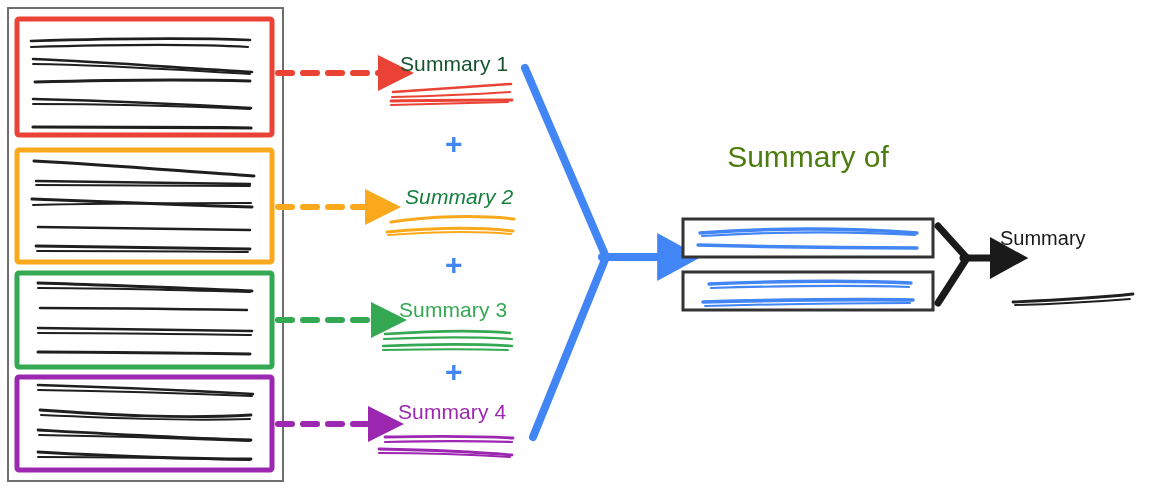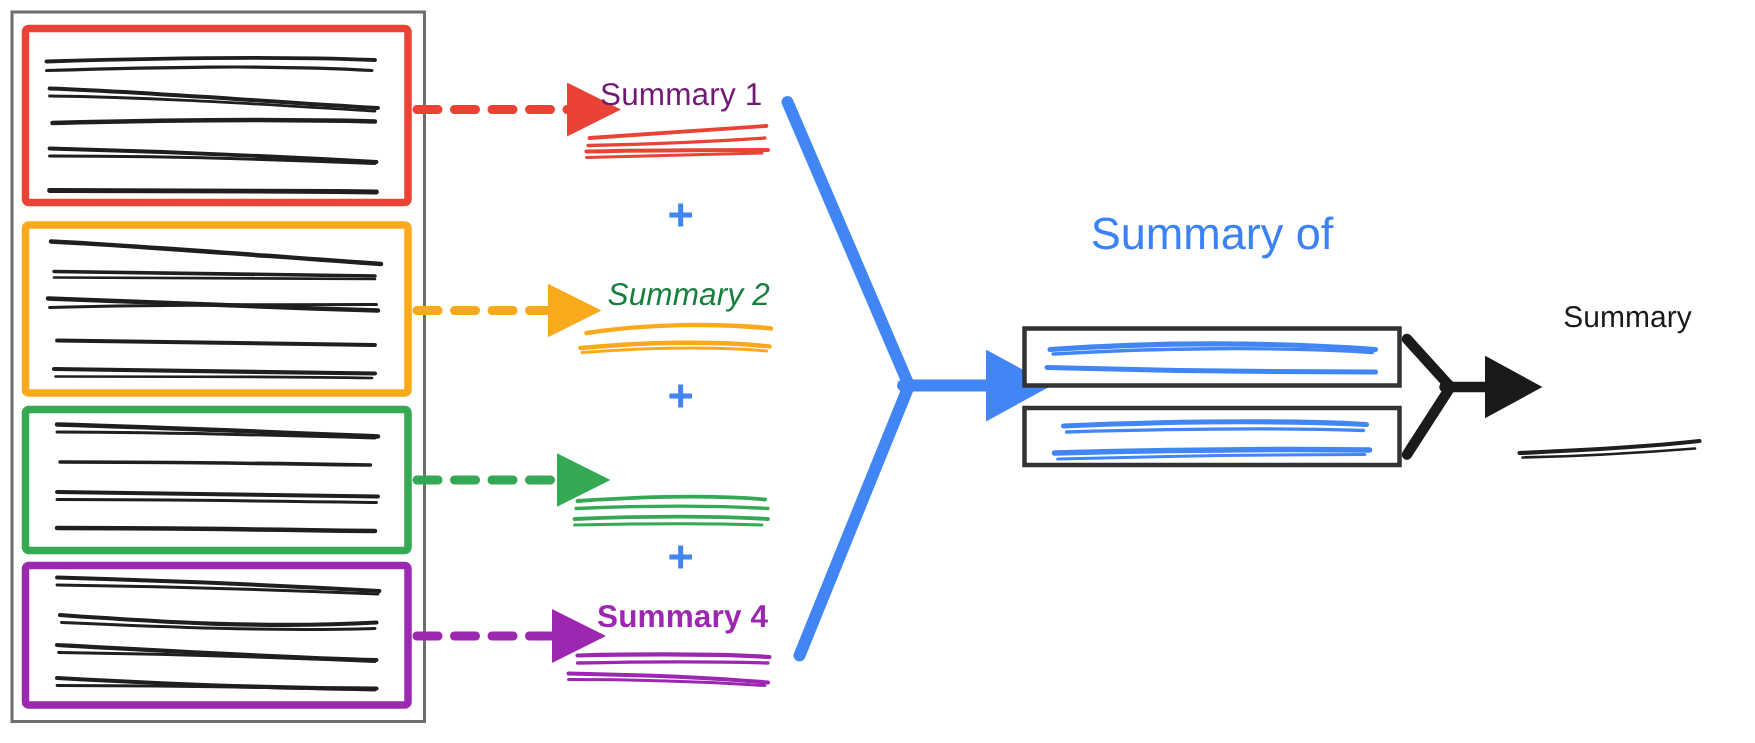--- a/index.html
+++ b/index.html
@@ -2,22 +2,22 @@
 <html><head>
 <meta charset="utf-8">
 <style>
   html,body{margin:0;padding:0;background:#ffffff;}
   body{width:1170px;height:495px;position:relative;overflow:hidden;
        font-family:"Liberation Sans","DejaVu Sans",sans-serif;}
   #stage{position:absolute;left:0;top:0;width:1170px;height:495px;}
   svg.layer{position:absolute;left:0;top:0;width:1170px;height:495px;overflow:visible;}
   .lbl{position:absolute;white-space:nowrap;font-weight:400;}
   .sum-label{font-size:21px;letter-spacing:.1px;}
-  .sos-title{font-size:30px;color:#3b82f6;text-align:center;line-height:42px;width:260px;}
-  .final-label{font-size:20px;color:#1a1a1a;text-align:center;line-height:29px;width:170px;}
+  .sos-title{font-size:30px;color:#4d7c0f;text-align:center;line-height:42px;width:260px;}
+  .final-label{font-size:20px;color:#1a1a1a;text-align:left;line-height:29px;width:170px;margin-top:26px;}
 </style>
 </head>
 <body>
 
 <div id="stage">
 
   <svg class="layer" viewBox="0 0 1170 495">
 
     <defs>
       <marker id="ah-red" markerWidth="7" markerHeight="7" refX="1" refY="3" orient="auto">
@@ -154,23 +154,24 @@
       <path d="M938,303 L967,258"></path>
     </g>
     <line x1="963" y1="258" x2="994" y2="258" stroke="#1a1a1a" stroke-width="7" stroke-linecap="round" marker-end="url(#ah-black)"></line>
 
     <g stroke="#1f1f1f" fill="none" stroke-linecap="round">
       <path d="M1013,302 C1060,300 1105,297 1133,294" stroke-width="2.8"></path>
       <path d="M1015,305 C1060,304 1105,301 1130,299" stroke-width="1.8"></path>
     </g>
   </svg>
 
-  <div class="lbl sum-label" style="left:400px;top:52px;color:#701a75;">Summary 1</div>
+  <div class="lbl sum-label" style="left:400px;top:52px;color:#14532d;">Summary 1</div>
   <div class="lbl sum-label" style="left:405px;top:185px;color:#15803d;font-style:italic;">Summary 2</div>
-  <div class="lbl sum-label" style="left:398px;top:400px;color:#9C27B0;font-weight:bold;">Summary 4</div>
+  <div class="lbl sum-label" style="left:399px;top:298px;color:#34A853;">Summary 3</div>
+  <div class="lbl sum-label" style="left:398px;top:400px;color:#9C27B0;">Summary 4</div>
 
   <div class="lbl" style="left:445px;top:127px;font-size:30px;font-weight:700;color:#4285F4;">+</div>
   <div class="lbl" style="left:445px;top:248px;font-size:30px;font-weight:700;color:#4285F4;">+</div>
   <div class="lbl" style="left:445px;top:355px;font-size:30px;font-weight:700;color:#4285F4;">+</div>
 
   <div class="lbl sos-title" style="left:678px;top:136px;">
     <div>Summary of</div>
   </div>
 
   <div class="lbl final-label" style="left:1000px;top:198px;">

